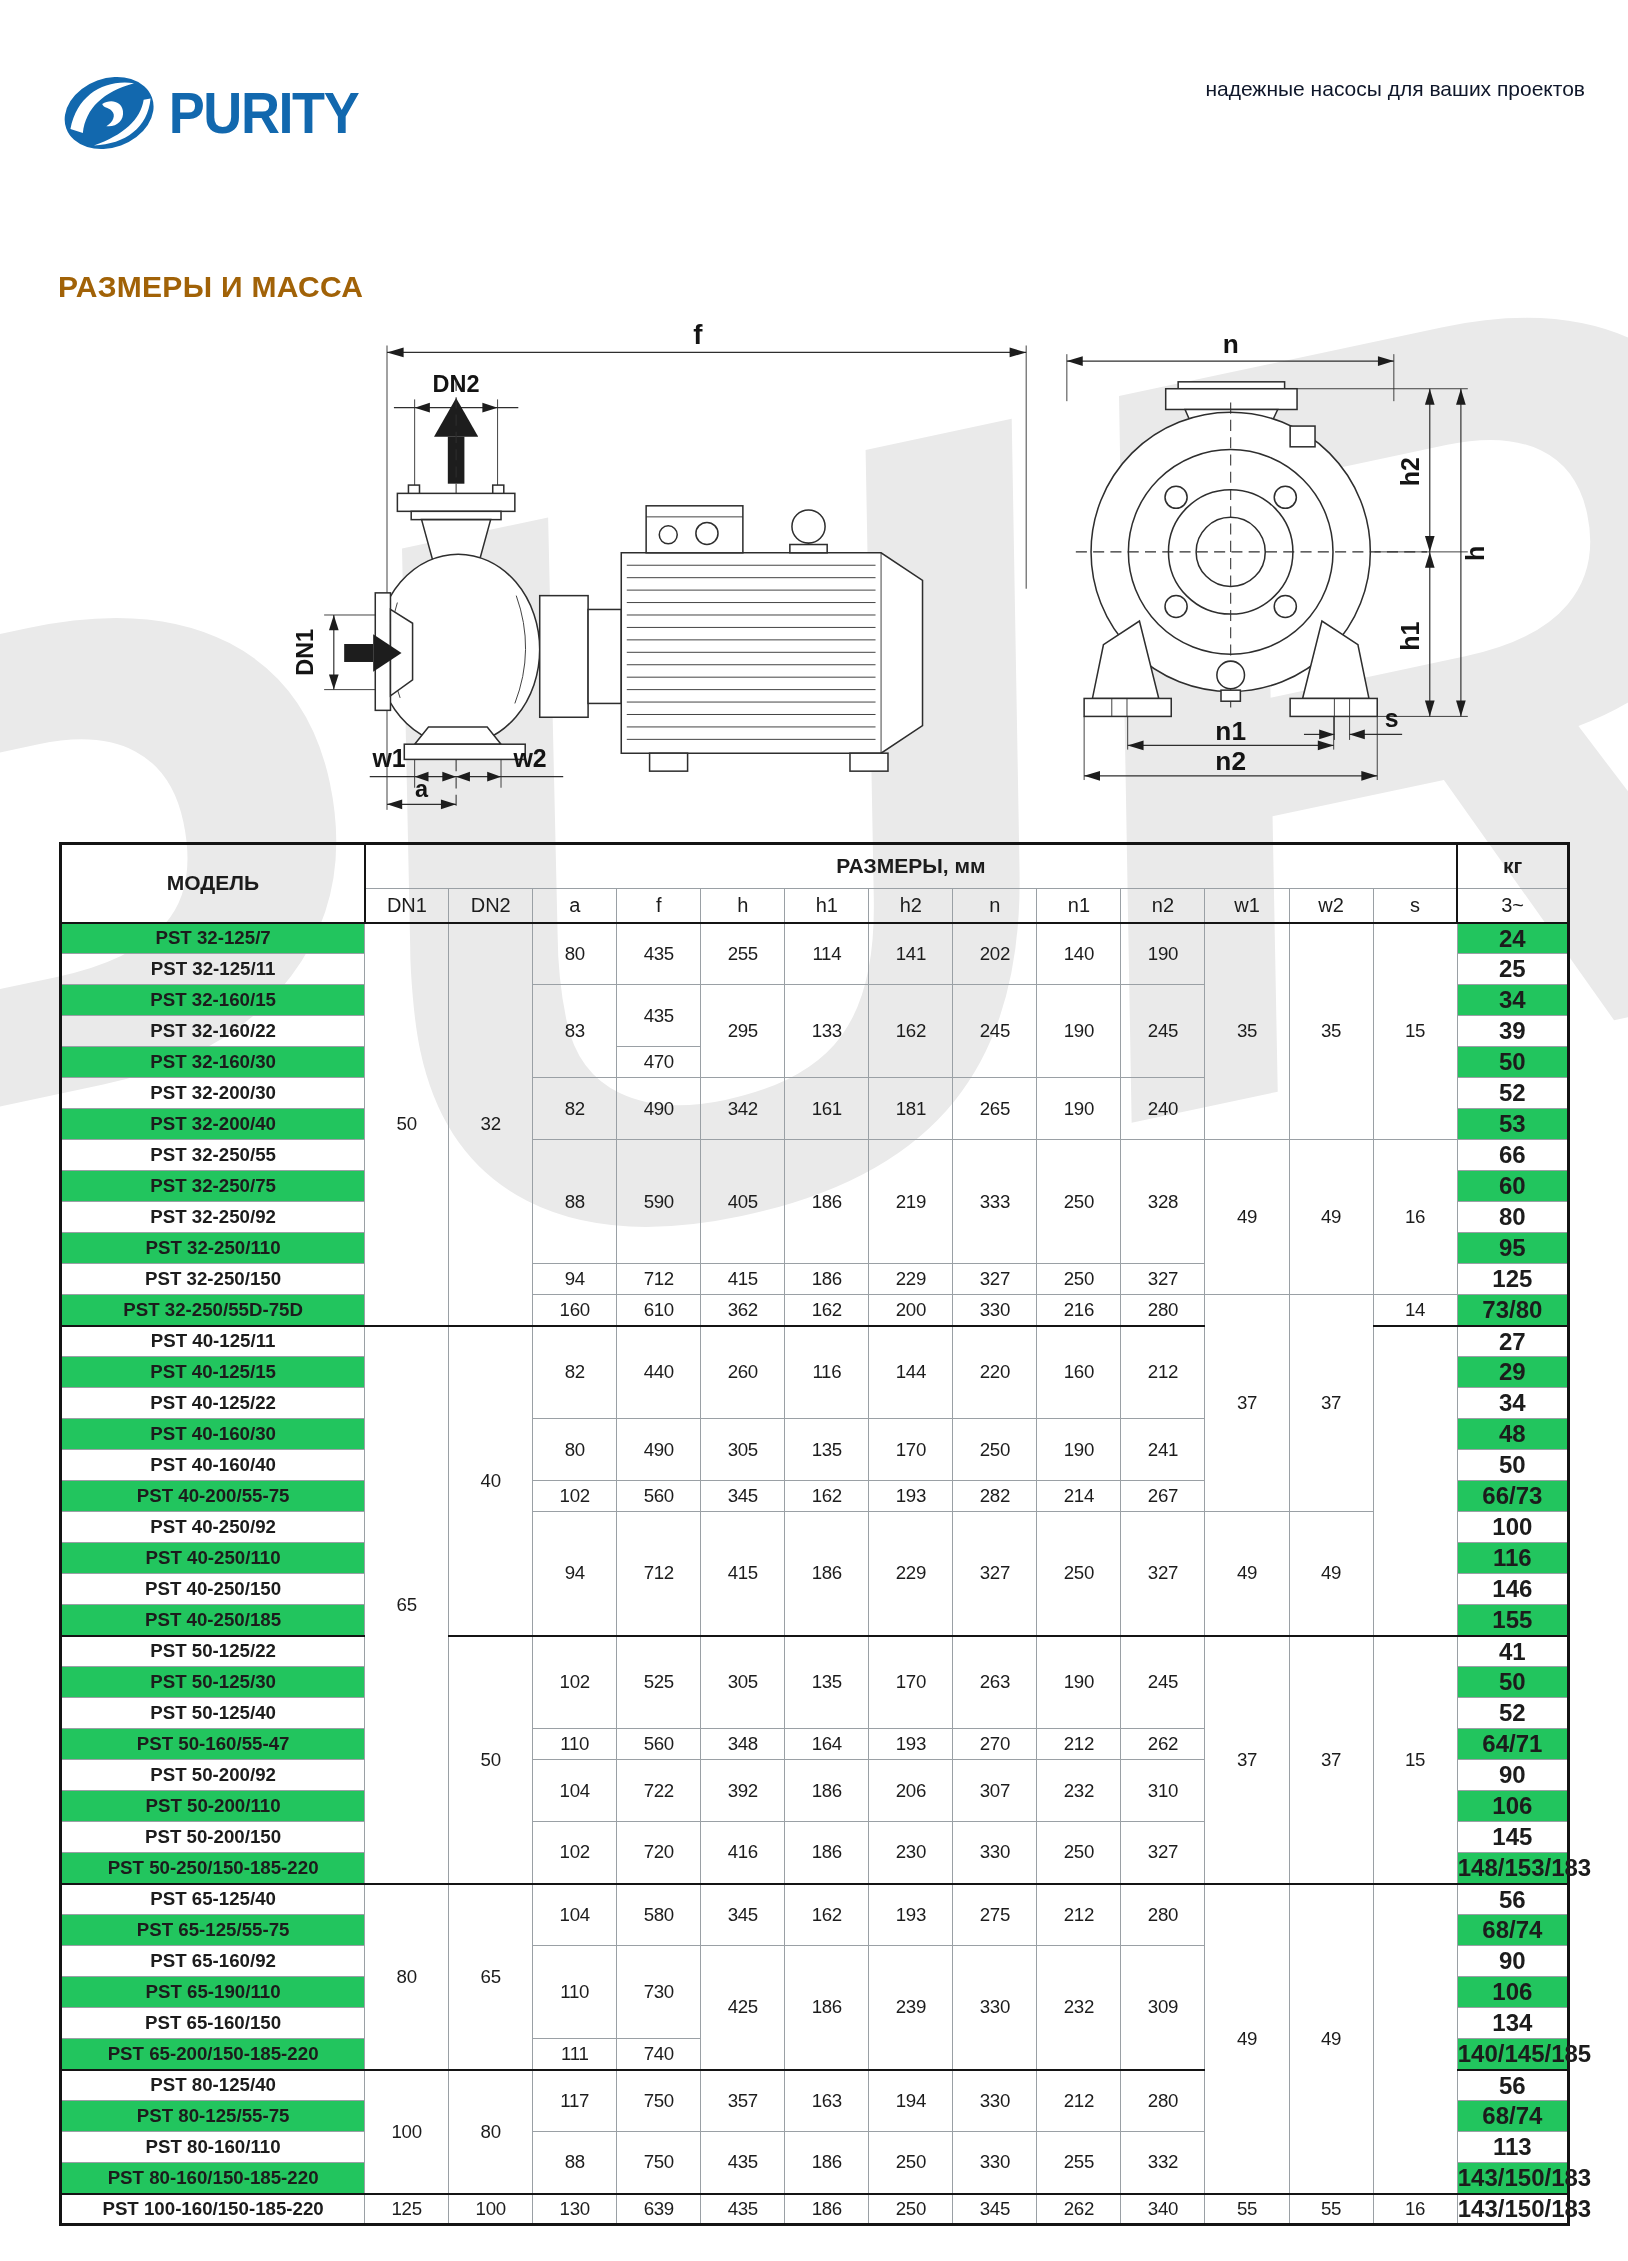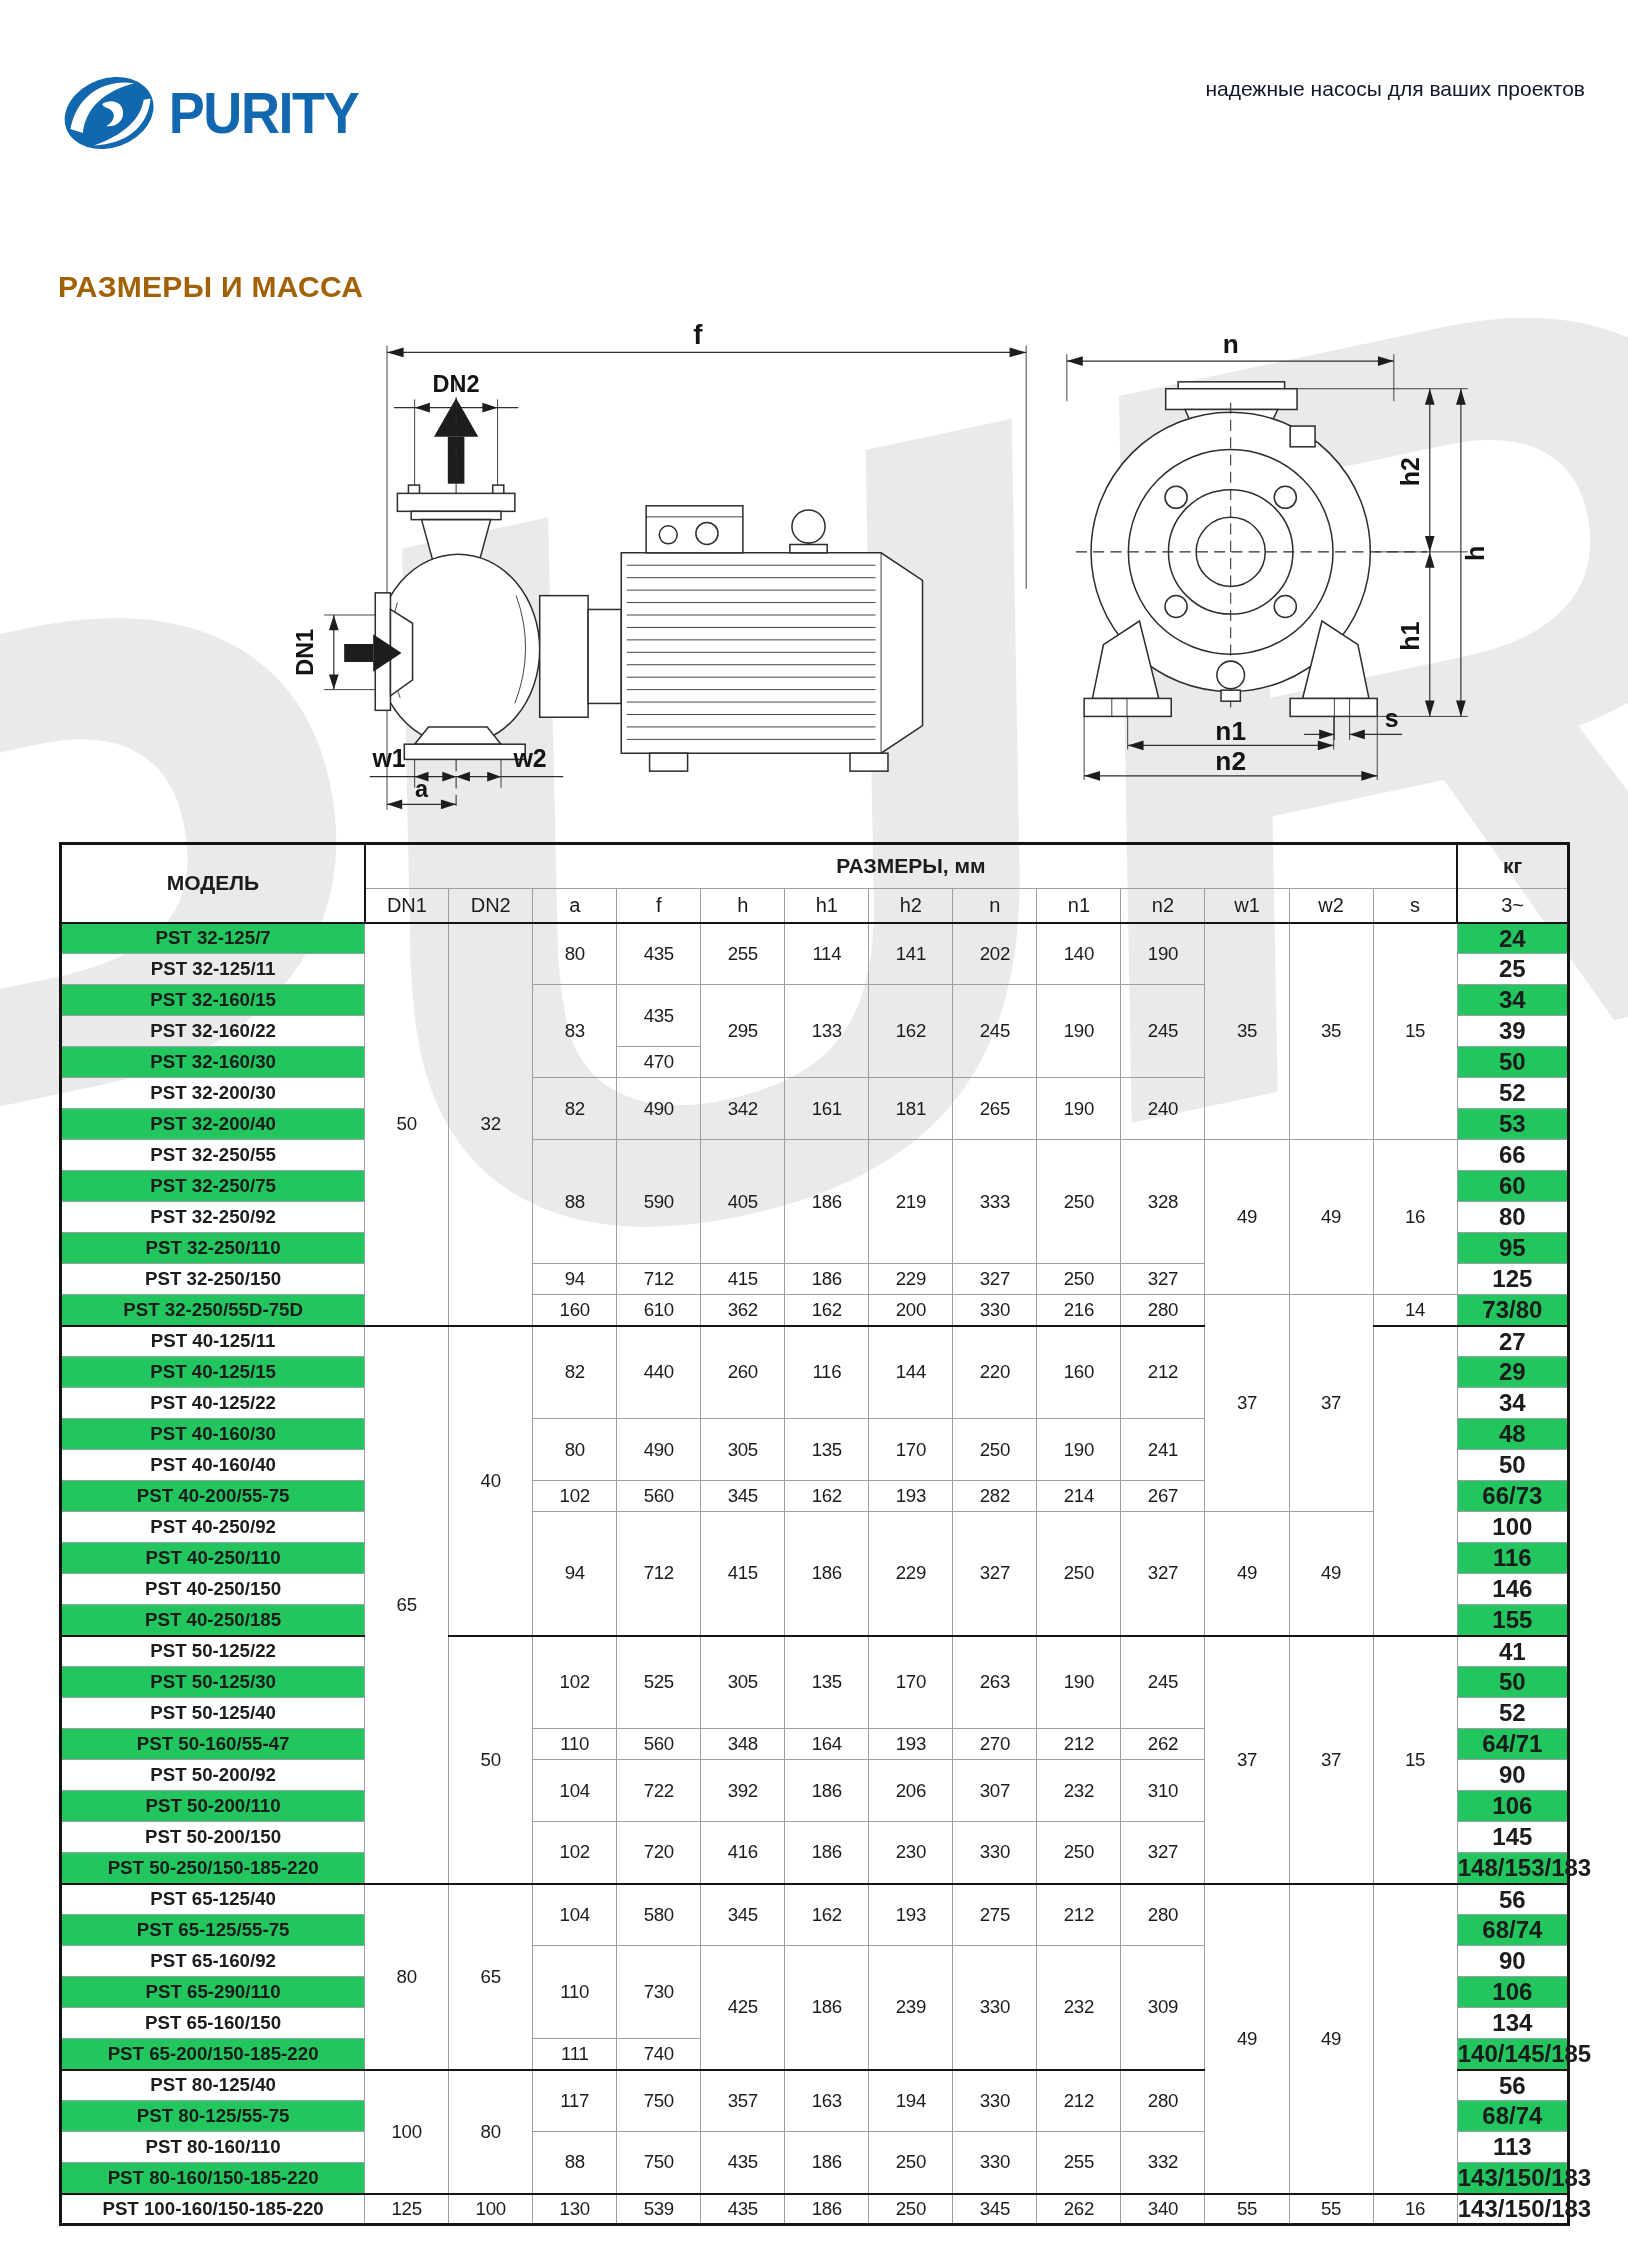--- a/index.html
+++ b/index.html
@@ -571,21 +571,21 @@
           <td class="dimv" rowspan="3">730</td>
           <td class="dimv" rowspan="4">425</td>
           <td class="dimv" rowspan="4">186</td>
           <td class="dimv" rowspan="4">239</td>
           <td class="dimv" rowspan="4">330</td>
           <td class="dimv" rowspan="4">232</td>
           <td class="dimv" rowspan="4">309</td>
           <td class="kg">90</td>
         </tr>
         <tr>
-          <td class="model shade">PST 65-290/110</td>
+          <td class="model shade">PST 65-190/110</td>
           <td class="kg shade">106</td>
         </tr>
         <tr>
           <td class="model">PST 65-160/150</td>
           <td class="kg">134</td>
         </tr>
         <tr>
           <td class="model shade">PST 65-200/150-185-220</td>
           <td class="dimv" rowspan="1">111</td>
           <td class="dimv" rowspan="1">740</td>
@@ -623,21 +623,21 @@
         </tr>
         <tr>
           <td class="model shade">PST 80-160/150-185-220</td>
           <td class="kg shade">143/150/183</td>
         </tr>
         <tr class="sep">
           <td class="model">PST 100-160/150-185-220</td>
           <td class="dimv" rowspan="1">125</td>
           <td class="dimv" rowspan="1">100</td>
           <td class="dimv" rowspan="1">130</td>
-          <td class="dimv" rowspan="1">539</td>
+          <td class="dimv" rowspan="1">639</td>
           <td class="dimv" rowspan="1">435</td>
           <td class="dimv" rowspan="1">186</td>
           <td class="dimv" rowspan="1">250</td>
           <td class="dimv" rowspan="1">345</td>
           <td class="dimv" rowspan="1">262</td>
           <td class="dimv" rowspan="1">340</td>
           <td class="dimv" rowspan="1">55</td>
           <td class="dimv" rowspan="1">55</td>
           <td class="dimv" rowspan="1">16</td>
           <td class="kg">143/150/183</td>

